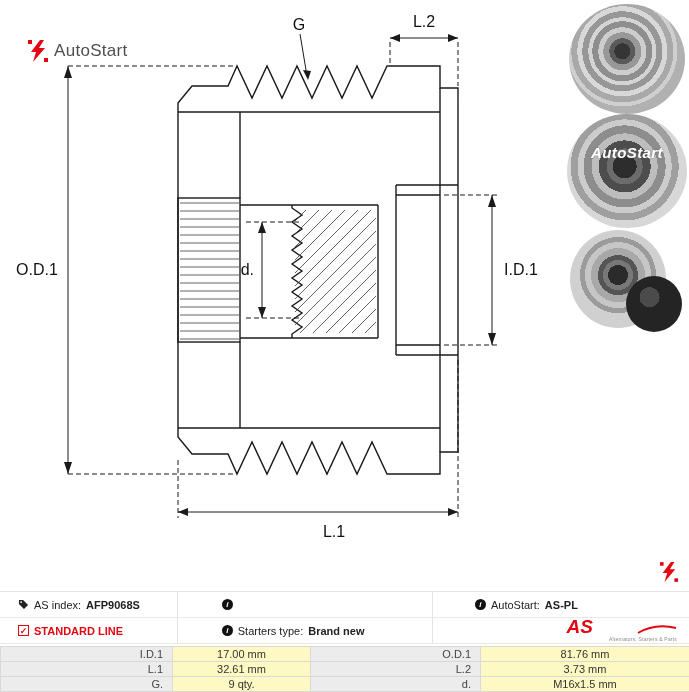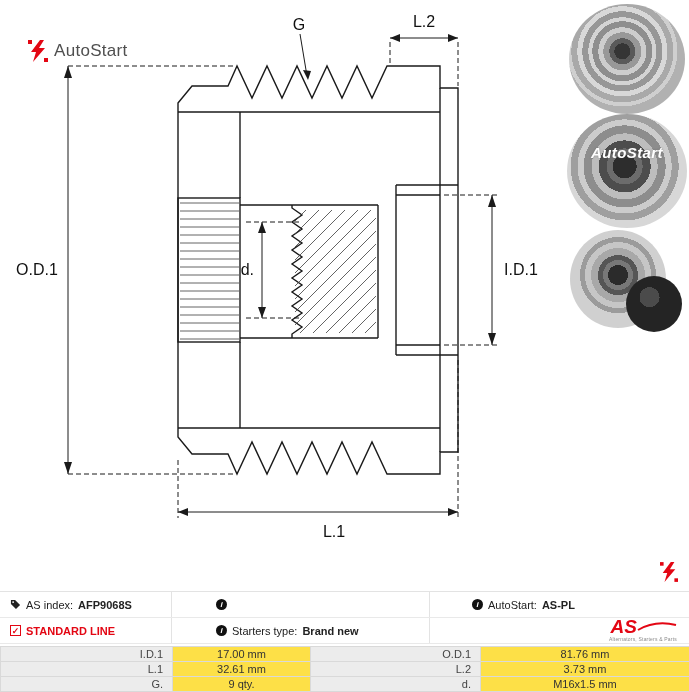--- a/index.html
+++ b/index.html
@@ -32,41 +32,41 @@
             font-weight:bold; font-style:italic; font-size:15px; letter-spacing:.4px;
             text-shadow:0 0 2px rgba(80,80,80,.55); }
   .p3 { left:570px; top:230px; width:96px; height:98px;
         background:radial-gradient(circle at 50% 46%, #2b2b2b 0 10px, #787878 10px 15px, #555 15px 20px,
                    #a8a8a8 20px 27px, #c6c6c6 27px 33px, #9b9b9b 33px 38px, #d0d0d0 38px 100%); }
   .cap { left:626px; top:276px; width:56px; height:56px;
          background:radial-gradient(circle at 42% 38%, #4b4b4b 0 10px, #242424 10px 100%); }
 
   
   .band { position:absolute; left:0; top:591px; width:689px; border-top:1px solid #e3e3e3; font-size:11px; color:#222; }
-  .band-row { display:flex; height:26px; border-bottom:1px solid #e9e9e9; }
+  .band-row { display:flex; height:26px; border-bottom:1px solid #e9e9e9;padding-left:8px; }
   .cell { display:flex; align-items:center; gap:5px; }
   .c1 { width:172px; padding-left:10px; border-right:1px solid #e3e3e3; }
   .c2 { width:258px; padding-left:44px; border-right:1px solid #e3e3e3; }
   .c3 { width:259px; padding-left:42px; }
   .red-line { color:#e30613; font-weight:bold; }
   .ii { display:inline-flex; width:11px; height:11px; border-radius:50%; background:#111; color:#fff;
         font-size:8px; font-weight:bold; font-style:italic; align-items:center; justify-content:center; flex:0 0 auto; }
   .chk { display:inline-flex; width:11px; height:11px; border:1.5px solid #e30613; color:#e30613;
          font-size:9px; font-weight:bold; align-items:center; justify-content:center; flex:0 0 auto; }
   .aslogo { flex-direction:column; align-items:flex-end; justify-content:center; padding-right:12px; gap:0; }
-  .as-mark { display:flex; align-items:center; color:#e30613; font-weight:bold; font-style:italic;
-             font-size:19px; line-height:16px; }
+  .as-mark { display:flex; align-items:flex-end; color:#e30613; font-weight:bold; font-style:italic;
+             font-size:19px; line-height:16px;gap:44px; }
   .as-tag { font-size:5px; color:#8a8a8a; letter-spacing:.2px; margin-top:1px; }
 
   
   .specs { position:absolute; left:0; bottom:0; width:689px; border-collapse:collapse;
            table-layout:fixed; font-size:11px; color:#333; }
   .specs td { border:1px solid #d9d9d9; height:14px; padding:0 9px; line-height:14px; }
   .specs .k { background:#ececec; text-align:right; color:#444; }
-  .specs .v { background:#fde047; text-align:center; }
+  .specs .v { background:#fef9c3; text-align:center; }
 </style>
 </head>
 <body>
 
 <div id="stage">
 
   <svg class="drawing" viewBox="0 0 560 560">
 
     <g class="outline">
       <path d="M178,103 L192,86 L228,86 L237,66 L252,98 L267,66 L282,98 L297,66 L312,98 L327,66 L342,98 L357,66 L372,98 L387,66 L440,66 L440,88 L458,88 L458,452 L440,452 L440,474 L387,474 L372,442 L357,474 L342,442 L327,474 L312,442 L297,474 L282,442 L267,474 L252,442 L237,474 L228,454 L192,454 L178,437 Z"></path>

